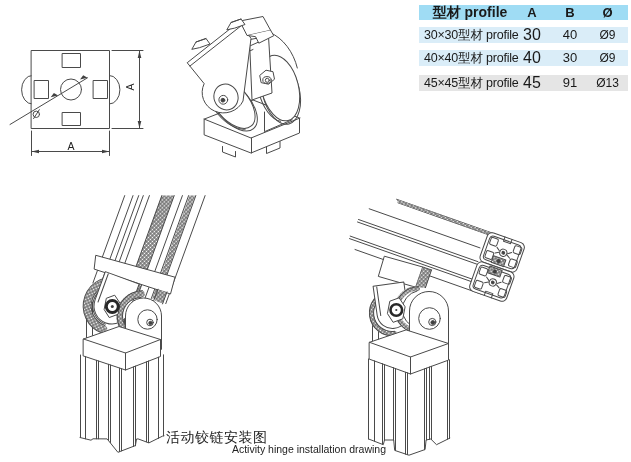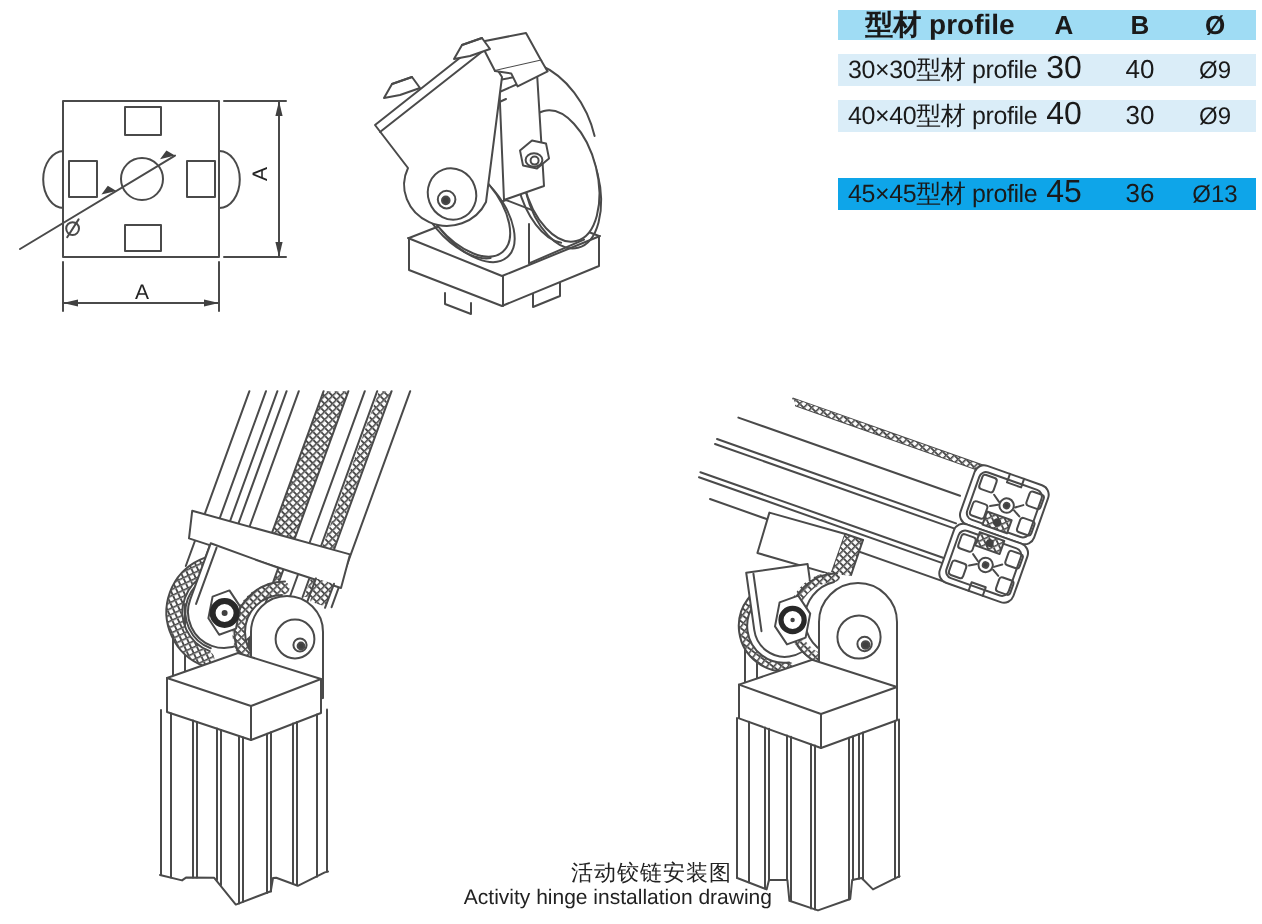--- a/index.html
+++ b/index.html
@@ -2,28 +2,28 @@
 <html><head>
 <meta charset="utf-8">
 <style>
   html,body{margin:0;padding:0;background:#fff;}
   body{width:631px;height:462px;position:relative;font-family:"Liberation Sans",sans-serif;overflow:hidden;}
   .tbl{position:absolute;left:419px;top:5px;width:209px;}
   .trow{position:absolute;left:0;width:209px;color:#1a1a1a;}
   .hdr{top:0;height:15px;background:#9fdcf4;font-weight:bold;}
   .r1{top:22px;height:16px;background:#daedf8;}
   .r2{top:45px;height:16px;background:#daedf8;}
-  .r3{top:84px;height:16px;background:#0ea5e9;}
+  .r3{top:70px;height:16px;background:#e5e5e5;}
   .c0h{position:absolute;left:0px;width:102px;text-align:center;font-size:14px;line-height:15px;}
   .c0{position:absolute;left:5px;width:130px;text-align:left;font-size:12.5px;line-height:16px;white-space:nowrap;letter-spacing:-0.2px;}
   .cA{position:absolute;left:93px;width:40px;text-align:center;font-size:16px;line-height:16px;}
   .cB{position:absolute;left:131px;width:40px;text-align:center;font-size:13px;line-height:16px;}
   .cD{position:absolute;left:168px;width:41px;text-align:center;font-size:12px;line-height:16px;}
   .cAh{line-height:15px;font-size:13px;}
-  .cap1{position:absolute;left:166px;top:429px;width:200px;text-align:right;font-size:11px;color:#222;letter-spacing:0.5px;}
+  .cap1{position:absolute;left:166px;top:429px;width:200px;text-align:left;font-size:14px;color:#222;letter-spacing:0.5px;}
   .cap2{position:absolute;left:146px;top:443px;width:240px;text-align:right;font-size:10.5px;color:#222;}
 </style>
 </head>
 <body>
 <svg width="631" height="462" viewBox="0 0 631 462" style="position:absolute;left:0;top:0" fill="none" stroke="#4a4a4a" stroke-width="1" stroke-linejoin="round" stroke-linecap="round">
 <defs>
 <pattern id="h1" width="2.8" height="2.8" patternUnits="userSpaceOnUse" patternTransform="rotate(45)">
   <rect width="2.8" height="2.8" fill="#fff"></rect>
   <line x1="0" y1="0" x2="0" y2="2.8" stroke="#9a9a9a" stroke-width="0.75"></line>
 </pattern>
@@ -288,18 +288,18 @@
     </div>
   <div class="trow r2">
       <span class="c0">40×40型材 profile</span>
       <span class="cA">40</span>
       <span class="cB">30</span>
       <span class="cD">Ø9</span>
     </div>
   <div class="trow r3">
       <span class="c0">45×45型材 profile</span>
       <span class="cA">45</span>
-      <span class="cB">36</span>
+      <span class="cB">91</span>
       <span class="cD">Ø13</span>
     </div>
 </div>
 <div class="cap1">活动铰链安装图</div>
 <div class="cap2">Activity hinge installation drawing</div>
 
 </body></html>

